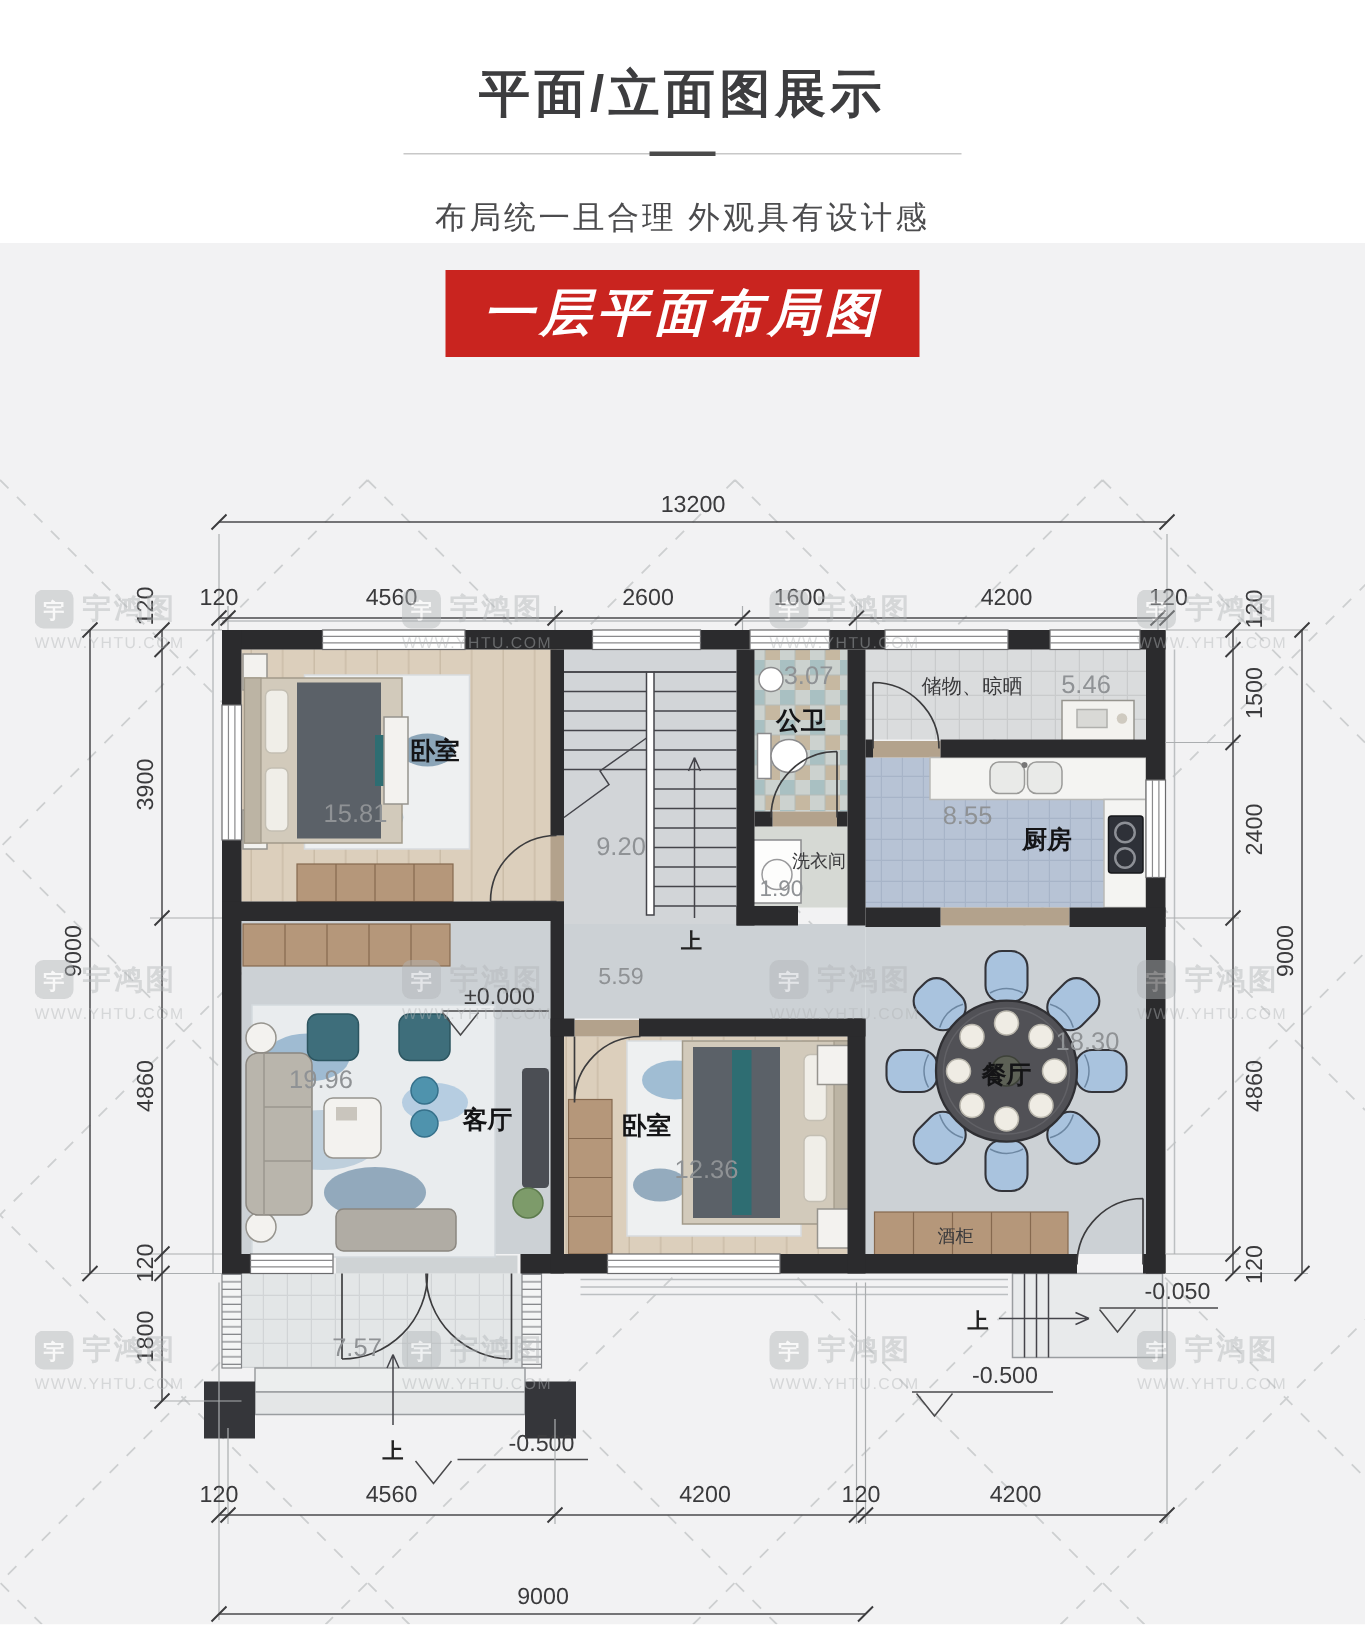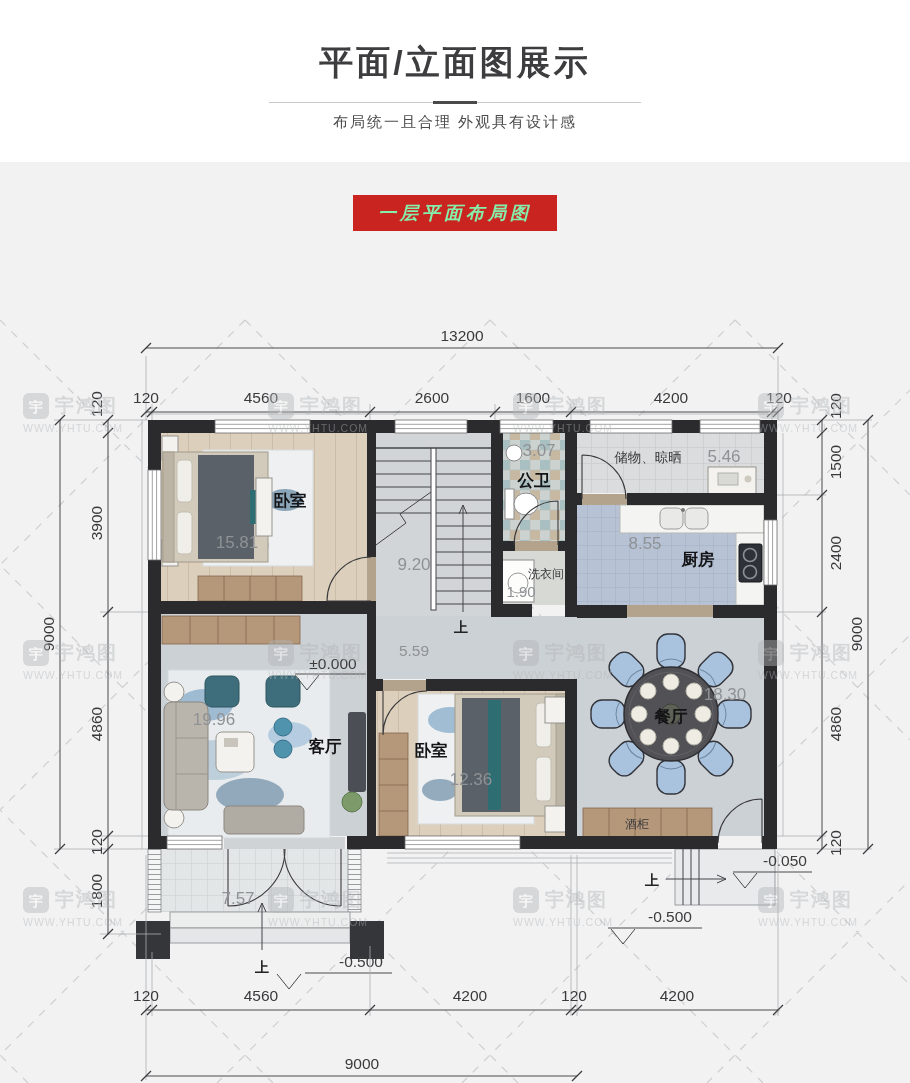--- a/index.html
+++ b/index.html
@@ -3,24 +3,24 @@
 <meta charset="utf-8">
 <style>
   html,body{margin:0;padding:0;background:#fff;}
   .page{position:relative;width:910px;height:1083px;background:#ffffff;overflow:hidden;
         font-family:"Liberation Sans",sans-serif;}
   .graybg{position:absolute;left:0;top:162px;width:910px;height:921px;background:#f2f2f3;}
   .hdr{position:absolute;left:0;top:0;width:910px;text-align:center;}
   .title{margin-top:40px;font-size:34px;letter-spacing:3px;color:#3d3d3f;font-weight:600;}
   .divider{position:relative;width:372px;height:1px;background:#c8c8c8;margin:16px auto 0;}
   .divider .mid{position:absolute;left:50%;top:-1px;transform:translateX(-50%);width:44px;height:3px;background:#4a4a4a;}
-  .subtitle{margin-top:10px;font-size:15px;letter-spacing:2px;color:#4c4c4e;}
-  .banner{position:absolute;left:50%;top:195px;transform:translateX(-50%);background:#c9241f;color:#86efac;
+  .subtitle{margin-top:28px;font-size:21px;letter-spacing:2px;color:#4c4c4e;}
+  .banner{position:absolute;left:50%;top:180px;transform:translateX(-50%);background:#c9241f;color:#ffffff;
           font-family:"DejaVu Serif",serif;font-weight:700;font-style:italic;
-          font-size:18px;letter-spacing:4px;padding:6px 25px;white-space:nowrap;}
+          font-size:34px;letter-spacing:4px;padding:6px 25px;white-space:nowrap;}
   .roomlist{position:absolute;left:0;top:248px;width:910px;text-align:center;
             font-size:21px;letter-spacing:2px;color:#2b2b2d;}
   svg text{font-family:"Liberation Sans",sans-serif;}
   .w{fill:#2b2b2d;}
   .win{fill:#ffffff;stroke:#6b6b6d;stroke-width:0.8;}
   .winl{stroke:#8a8a8c;stroke-width:0.8;fill:none;}
   .ln{stroke:#3b3b3d;stroke-width:1.1;fill:none;}
   .sl{stroke:#44444a;stroke-width:1;fill:none;}
   .dimln{stroke:#4a4a4c;stroke-width:1;fill:none;}
   .tick{stroke:#3c3c3e;stroke-width:1.3;fill:none;}

